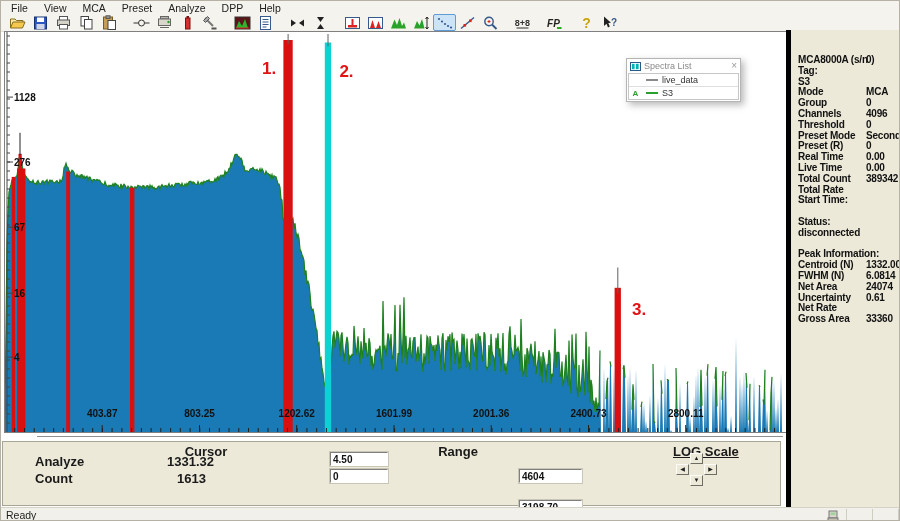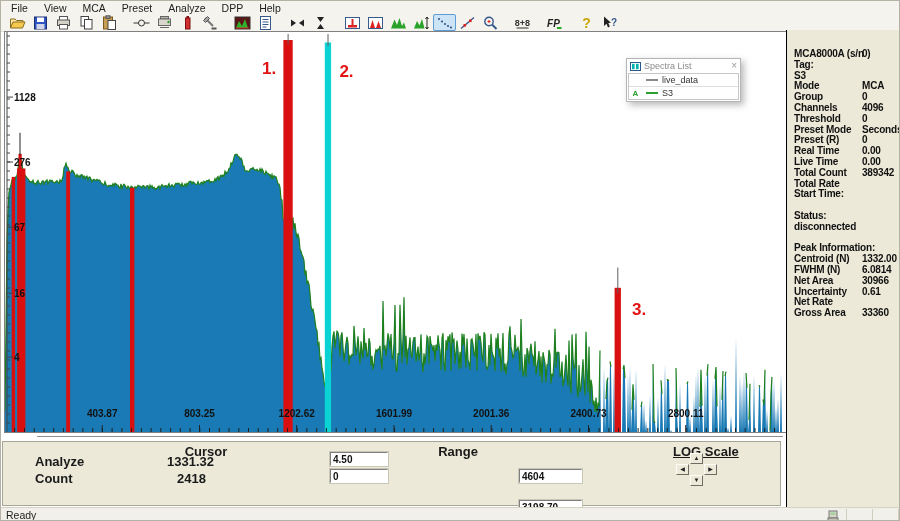--- a/index.html
+++ b/index.html
@@ -32,21 +32,21 @@
   .bp-center{text-align:center;}
   .ibox{position:absolute;width:52px;height:12px;background:#fff;border:1px solid;
         border-color:#7f7f7f #fff #fff #7f7f7f;box-shadow:0 0 0 1px #c9c6b6;
         font-family:"Liberation Sans",sans-serif;font-size:10px;font-weight:bold;color:#111;
         padding:0 2px;outline:none;}
   .sbtn{position:absolute;width:13px;height:11px;background:#ece9d8;border:1px solid;
         border-color:#fdfdf8 #6d6d64 #6d6d64 #fdfdf8;font-size:6px;line-height:9px;
         text-align:center;color:#222;padding:0;cursor:default;}
   
   .right-panel{position:absolute;left:785px;top:29px;width:114px;height:477px;background:#ece9d8;
-               border-left:1px solid #000000;box-sizing:border-box;padding:18px 0 0 7px;}
+               border-left:5px solid #000000;box-sizing:border-box;padding:24px 0 0 7px;}
   .rp-row{position:relative;height:10.8px;font-size:10px;font-weight:bold;color:#111;
           letter-spacing:-0.2px;white-space:nowrap;}
   .rp-val{position:absolute;left:68px;top:0;}
   
   .spectra-list{position:absolute;left:625px;top:57px;width:113px;background:#fff;
                 border:1px solid #b5b5b5;box-shadow:3px 3px 7px rgba(0,0,0,.28);z-index:9;}
   .sl-title{height:14px;display:flex;align-items:center;font-size:9px;color:#8a8a8a;padding:0 3px;}
   .sl-title-text{flex:1;padding-left:3px;}
   .sl-close{color:#999;font-size:10px;line-height:10px;cursor:default;}
   .sl-body{border:1px solid #c6c6c6;margin:0 1px 1px 1px;}
@@ -280,21 +280,21 @@
 
   <div class="hscroll">
       <div class="hline"></div>
     </div>
 
   <div class="bottom-panel">
     <span class="bp-text bp-center" style="left:170px;top:2px;width:66px;">Cursor</span>
     <span class="bp-text" style="left:32px;top:12px;">Analyze</span>
     <span class="bp-text" style="left:164px;top:12px;">1331.32</span>
     <span class="bp-text" style="left:32px;top:29px;">Count</span>
-    <span class="bp-text" style="left:174px;top:29px;">2418</span>
+    <span class="bp-text" style="left:174px;top:29px;">1613</span>
 
     <input class="ibox" style="left: 327px; top: 10px;" readonly="" value="4.50">
     <input class="ibox" style="left: 327px; top: 27px;" readonly="" value="0">
 
     <span class="bp-text bp-center" style="left:420px;top:2px;width:70px;">Range</span>
     <input class="ibox" style="left: 516px; top: 10px; width: 57px; margin-top: 48px;" readonly="" value="3198.70">
     <input class="ibox" style="left: 516px; top: 27px; width: 57px;" readonly="" value="4604">
 
     <span class="bp-text" style="left:670px;top:2px;text-decoration:underline;">LOG Scale</span>
     <button class="sbtn" style="left:687px;top:11px;" id="btn-up">▲</button>
@@ -318,21 +318,21 @@
       <div class="rp-row"><span>Total Count</span><span class="rp-val">389342</span></div>
       <div class="rp-row"><span>Total Rate</span></div>
       <div class="rp-row"><span>Start Time:</span></div>
       <div class="rp-row"><span></span></div>
       <div class="rp-row"><span>Status:</span></div>
       <div class="rp-row"><span>disconnected</span></div>
       <div class="rp-row"><span></span></div>
       <div class="rp-row"><span>Peak Information:</span></div>
       <div class="rp-row"><span>Centroid (N)</span><span class="rp-val">1332.00</span></div>
       <div class="rp-row"><span>FWHM (N)</span><span class="rp-val">6.0814</span></div>
-      <div class="rp-row"><span>Net Area</span><span class="rp-val">30966</span></div>
+      <div class="rp-row"><span>Net Area</span><span class="rp-val">24074</span></div>
       <div class="rp-row"><span>Uncertainty</span><span class="rp-val">0.61</span></div>
       <div class="rp-row"><span>Net Rate</span></div>
       <div class="rp-row"><span>Gross Area</span><span class="rp-val">33360</span></div>
     </div>
 
   <div class="spectra-list">
     <div class="sl-title">
       <svg width="11" height="9">
           <rect x="0.5" y="0.5" width="10" height="8" fill="#fff" stroke="#2a5a8a"></rect>
           <rect x="2" y="1.8" width="2.6" height="5.4" fill="#00b2b2"></rect>

